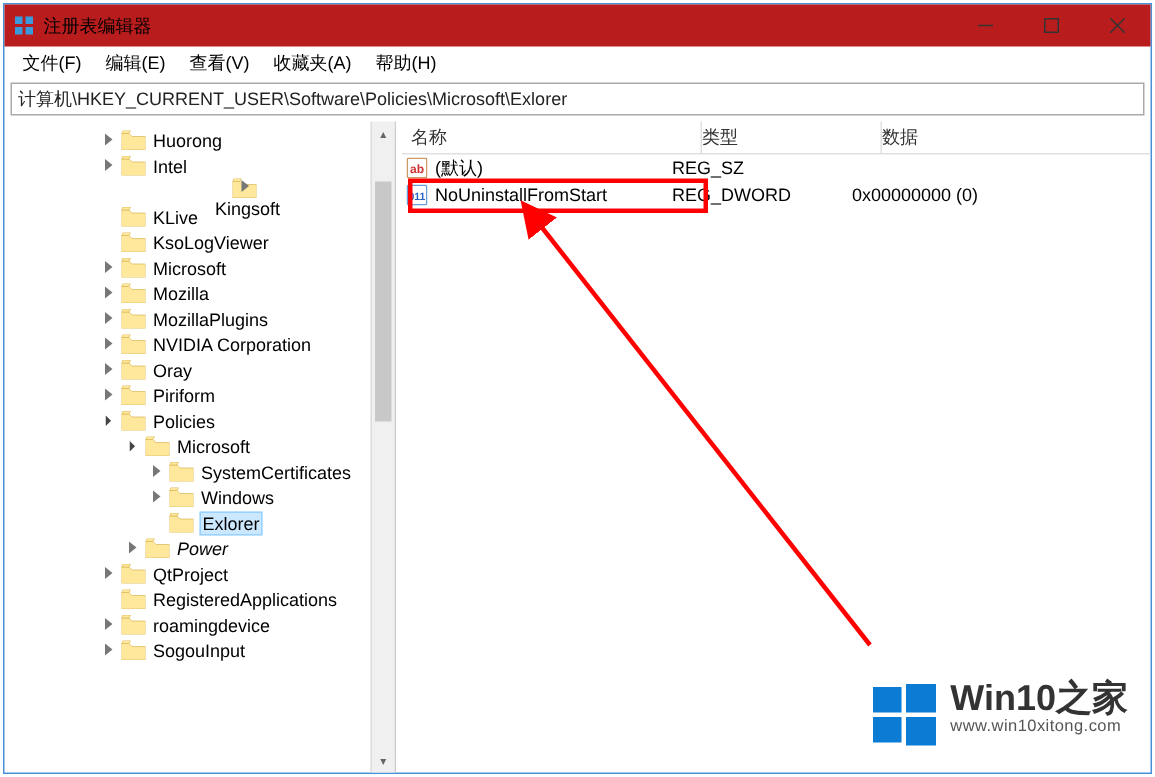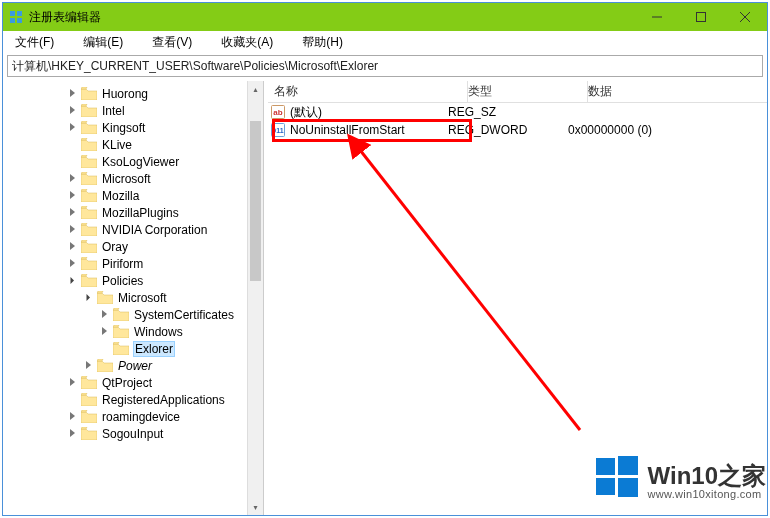--- a/index.html
+++ b/index.html
@@ -1,24 +1,24 @@
 <!DOCTYPE html>
 <html><head>
 <meta charset="utf-8">
 <style>
   * { box-sizing: border-box; margin: 0; padding: 0; font-family: "Microsoft YaHei", "Segoe UI", sans-serif; }
   body { width: 770px; height: 518px; position: relative; background: #fff; }
   .frame { position: absolute; top: 2px; left: 2px; width: 766px; height: 514px; border: 1px solid #4a90d9; background: #fff; }
-  .titlebar { height: 28px; display: flex; align-items: center; padding-left: 6px; font-size: 12px; background: #84cc16; position: relative; }
+  .titlebar { height: 28px; display: flex; align-items: center; padding-left: 6px; font-size: 12px; background: #b91c1c; position: relative; }
   .app-icon { width: 14px; height: 14px; margin-right: 6px; }
   .app-icon svg { width: 14px; height: 14px; }
   .win-controls { position: absolute; right: 0; top: 0; display: flex; }
   .win-btn { width: 44px; height: 28px; display: flex; align-items: center; justify-content: center; color: #333; font-size: 10px; }
   .win-btn svg { width: 10px; height: 10px; stroke: #333; stroke-width: 1; fill: none; }
-  .menubar { height: 22px; display: flex; align-items: center; padding-left: 6px; font-size: 12px; gap: 17px; }
+  .menubar { height: 22px; display: flex; align-items: center; padding-left: 6px; font-size: 12px; gap: 4px; }
   .menubar span { padding: 2px 6px; }
   .addrbar { height: 22px; border: 1px solid #aaa; margin: 2px 4px; display: flex; align-items: center; padding: 0 4px; font-size: 12px; color: #222; }
   .work { position: absolute; top: 78px; left: 0; right: 0; bottom: 0; display: flex; }
   .tree { width: 261px; border-right: 1px solid #ccc; overflow: hidden; position: relative; font-size: 12px; padding-top: 4px; }
   .splitter { width: 4px; cursor: ew-resize; }
   .list { flex: 1; font-size: 12px; position: relative; }
   .list-head { display: flex; height: 22px; border-bottom: 1px solid #e0e0e0; align-items: center; color: #333; }
   .col-name { width: 200px; padding-left: 6px; }
   .col-type { width: 120px; }
   .col-data { flex: 1; }
@@ -39,21 +39,21 @@
   .folder-icon svg { width: 16px; height: 13px; }
   .highlight { background: #cce8ff; border: 1px solid #99d1ff; padding: 0 2px; text-align: center; }
   .tree-label { padding: 0 1px; }
   .scroll-track { position: absolute; right: 0; top: 0; bottom: 0; width: 16px; background: #f0f0f0; border-left: 1px solid #ddd; }
   .scroll-up, .scroll-down { height: 16px; background: #f0f0f0; display: flex; align-items: center; justify-content: center; font-size: 8px; color: #666; }
   .scroll-down { position: absolute; bottom: 0; width: 100%; }
   .scroll-thumb { position: absolute; left: 2px; right: 2px; top: 40px; height: 160px; background: #c8c8c8; border-radius: 0; }
   
   .red-box { position: absolute; border: 3px solid #ff0000; pointer-events: none; }
   .arrow-svg { position: absolute; pointer-events: none; }
-  .watermark { position: absolute; right: 4px; bottom: 18px; display: flex; align-items: flex-end; gap: 8px; }
+  .watermark { position: absolute; right: 18px; bottom: 18px; display: flex; align-items: flex-start; gap: 8px; }
   .wm-text { text-align: left; }
   .wm-title { font-size: 24px; font-weight: 600; color: #333; line-height: 1; }
   .wm-url { font-size: 11px; color: #555; letter-spacing: .3px; }
 </style>
 </head>
 <body>
 
 <div class="frame">
 
   <div class="titlebar">
@@ -114,21 +114,21 @@
           <span class="tree-label">Huorong</span>
         </div>
         <div class="tree-row" style="padding-left: 64px;">
           <span class="exp closed"></span>
           <span class="folder-icon"><svg viewBox="0 0 16 13">
               <path d="M0 2 L5 2 L7 4 L16 4 L16 13 L0 13 Z" fill="#ffe79c" stroke="#d9b95a" stroke-width="0.5"></path>
               <path d="M0 2 L5 2 L6 0 L1 0 Z" fill="#ffe79c" stroke="#d9b95a" stroke-width="0.5"></path>
             </svg></span>
           <span class="tree-label">Intel</span>
         </div>
-        <div class="tree-row" style="padding-left: 64px;">
+        <div class="tree-row" style="padding-left: 64px; flex-direction: column;">
           <span class="exp closed"></span>
           <span class="folder-icon"><svg viewBox="0 0 16 13">
               <path d="M0 2 L5 2 L7 4 L16 4 L16 13 L0 13 Z" fill="#ffe79c" stroke="#d9b95a" stroke-width="0.5"></path>
               <path d="M0 2 L5 2 L6 0 L1 0 Z" fill="#ffe79c" stroke="#d9b95a" stroke-width="0.5"></path>
             </svg></span>
           <span class="tree-label">Kingsoft</span>
         </div>
         <div class="tree-row" style="padding-left: 64px;">
           <span class="exp none"></span>
           <span class="folder-icon"><svg viewBox="0 0 16 13">

